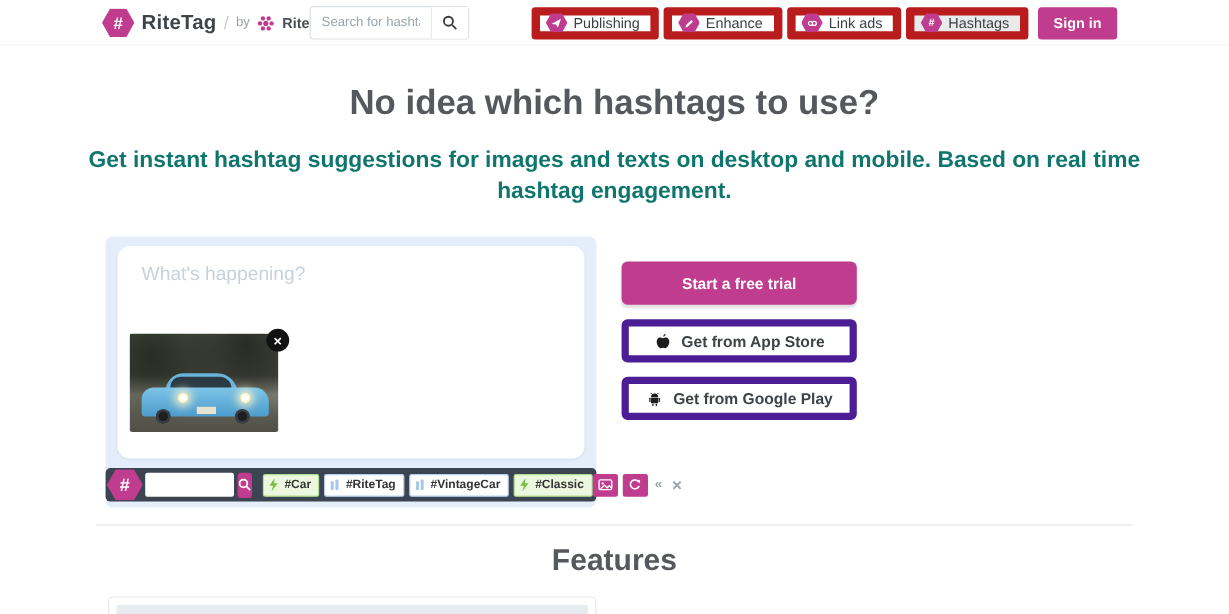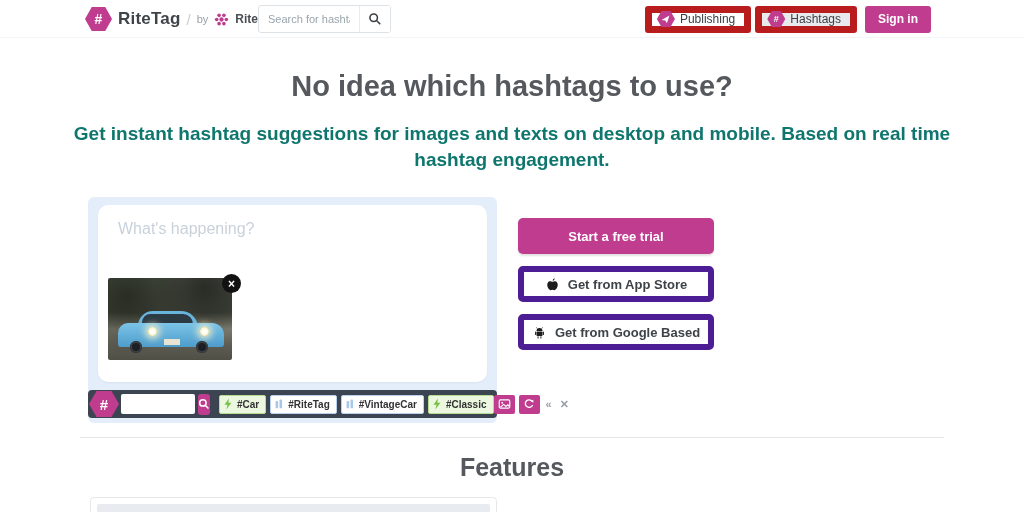--- a/index.html
+++ b/index.html
@@ -154,20 +154,37 @@
 
     <div class="nav">
       <button class="nav-btn">
         <span class="hex small">
           <svg width="9" height="9" viewBox="0 0 16 16" fill="#fff">
             <path d="M1 9 L15 1 L10.5 14.5 L7.6 9.8 Z"></path>
           </svg>
         </span>
         <span>Publishing</span>
       </button>
+      <button class="nav-btn">
+        <span class="hex small">
+          <svg width="9" height="9" viewBox="0 0 16 16" fill="#fff">
+            <path d="M2 14 L3.2 10.4 L10.8 2.8 L13.2 5.2 L5.6 12.8 Z"></path>
+          </svg>
+        </span>
+        <span>Enhance</span>
+      </button>
+      <button class="nav-btn">
+        <span class="hex small">
+          <svg width="10" height="9" viewBox="0 0 16 16" fill="none" stroke="#fff" stroke-width="1.8">
+            <circle cx="5.2" cy="8" r="3"></circle>
+              <circle cx="10.8" cy="8" r="3"></circle>
+          </svg>
+        </span>
+        <span>Link ads</span>
+      </button>
       <button class="nav-btn active">
         <span class="hex small">#</span>
         <span>Hashtags</span>
       </button>
       <button class="signin">Sign in</button>
     </div>
   </div>
 
   <div class="h1">No idea which hashtags to use?</div>
   <div class="sub">Get instant hashtag suggestions for images and texts on desktop and mobile. Based on real time hashtag engagement.</div>
@@ -280,21 +297,21 @@
           <path d="M6 8 a4 4 0 0 1 8 0 Z"></path>
           <line x1="6.8" y1="4.6" x2="5.8" y2="3.2" stroke="#1d1d1d" stroke-width="1"></line>
           <line x1="13.2" y1="4.6" x2="14.2" y2="3.2" stroke="#1d1d1d" stroke-width="1"></line>
           <rect x="6" y="8.6" width="8" height="6.2" rx="1"></rect>
           <rect x="4.1" y="8.6" width="1.4" height="4.8" rx="0.7"></rect>
           <rect x="14.5" y="8.6" width="1.4" height="4.8" rx="0.7"></rect>
           <rect x="7.4" y="15" width="1.4" height="3" rx="0.7"></rect>
           <rect x="11.2" y="15" width="1.4" height="3" rx="0.7"></rect>
         </svg>
       </span>
-      <span>Get from Google Based</span>
+      <span>Get from Google Play</span>
     </button>
   </div>
 
   <div class="divider"></div>
   <div class="features">Features</div>
   <div class="bottom-card">
     <div class="inner"></div>
   </div>
 
 </div>

